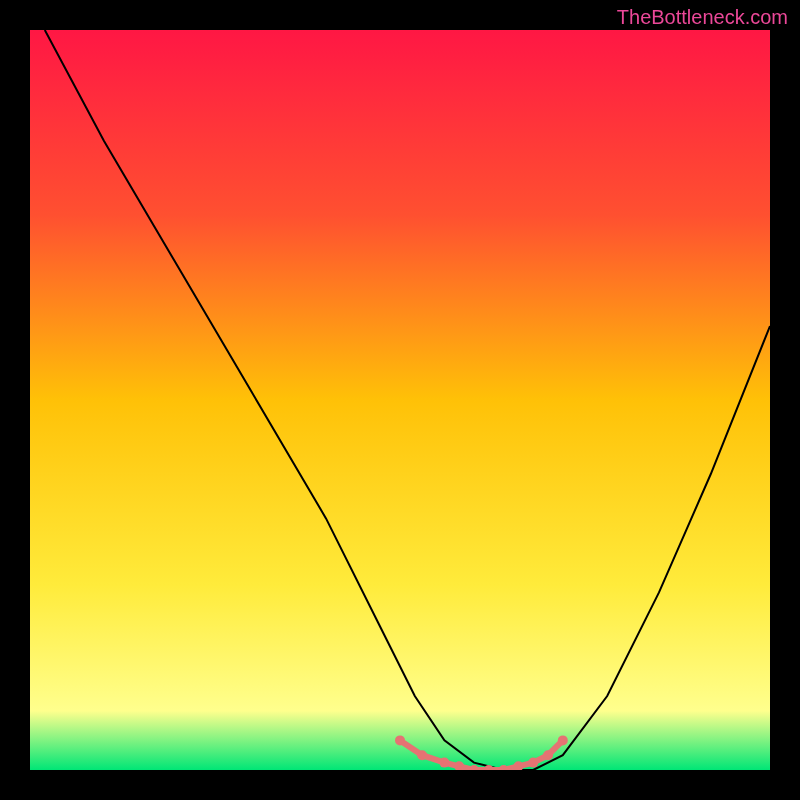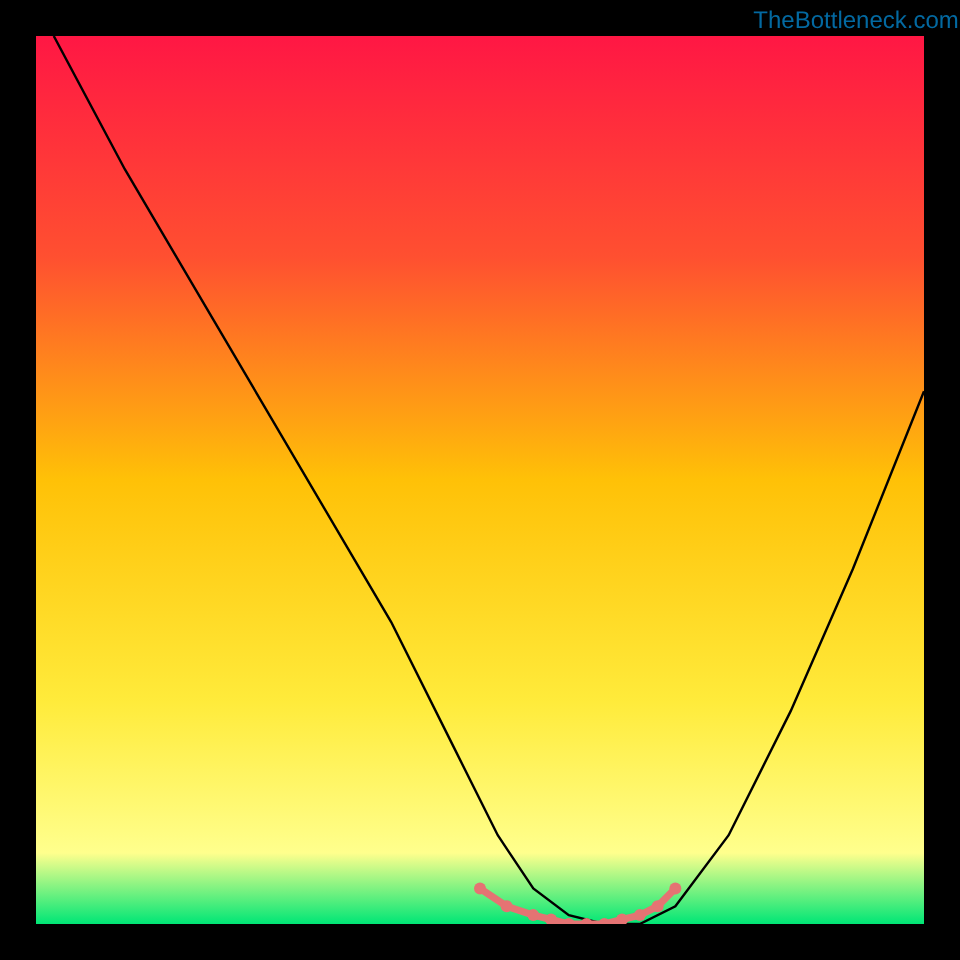--- a/index.html
+++ b/index.html
@@ -1,17 +1,17 @@
 <!DOCTYPE html>
 <html><head>
 <meta charset="utf-8">
 <style>
 * { margin: 0; padding: 0; box-sizing: border-box; }
 body { width: 800px; height: 800px; background: #000; position: relative; font-family: Arial, sans-serif; }
-.watermark { position: absolute; top: 6px; right: 1px; color: #0369a1; font-size: 20px; font-weight: 500; z-index: 10; }
+.watermark { position: absolute; top: 6px; right: 12px; color: #ec4899; font-size: 20px; font-weight: 500; z-index: 10; }
 .chart-area { position: absolute; top: 30px; left: 30px; width: 740px; height: 740px; }
 svg { position: absolute; top: 0; left: 0; }
 </style>
 </head>
 <body>
 
 <div class="watermark">TheBottleneck.com</div>
 
 <div class="chart-area">
   <svg width="740" height="740" viewBox="0 0 740 740">

